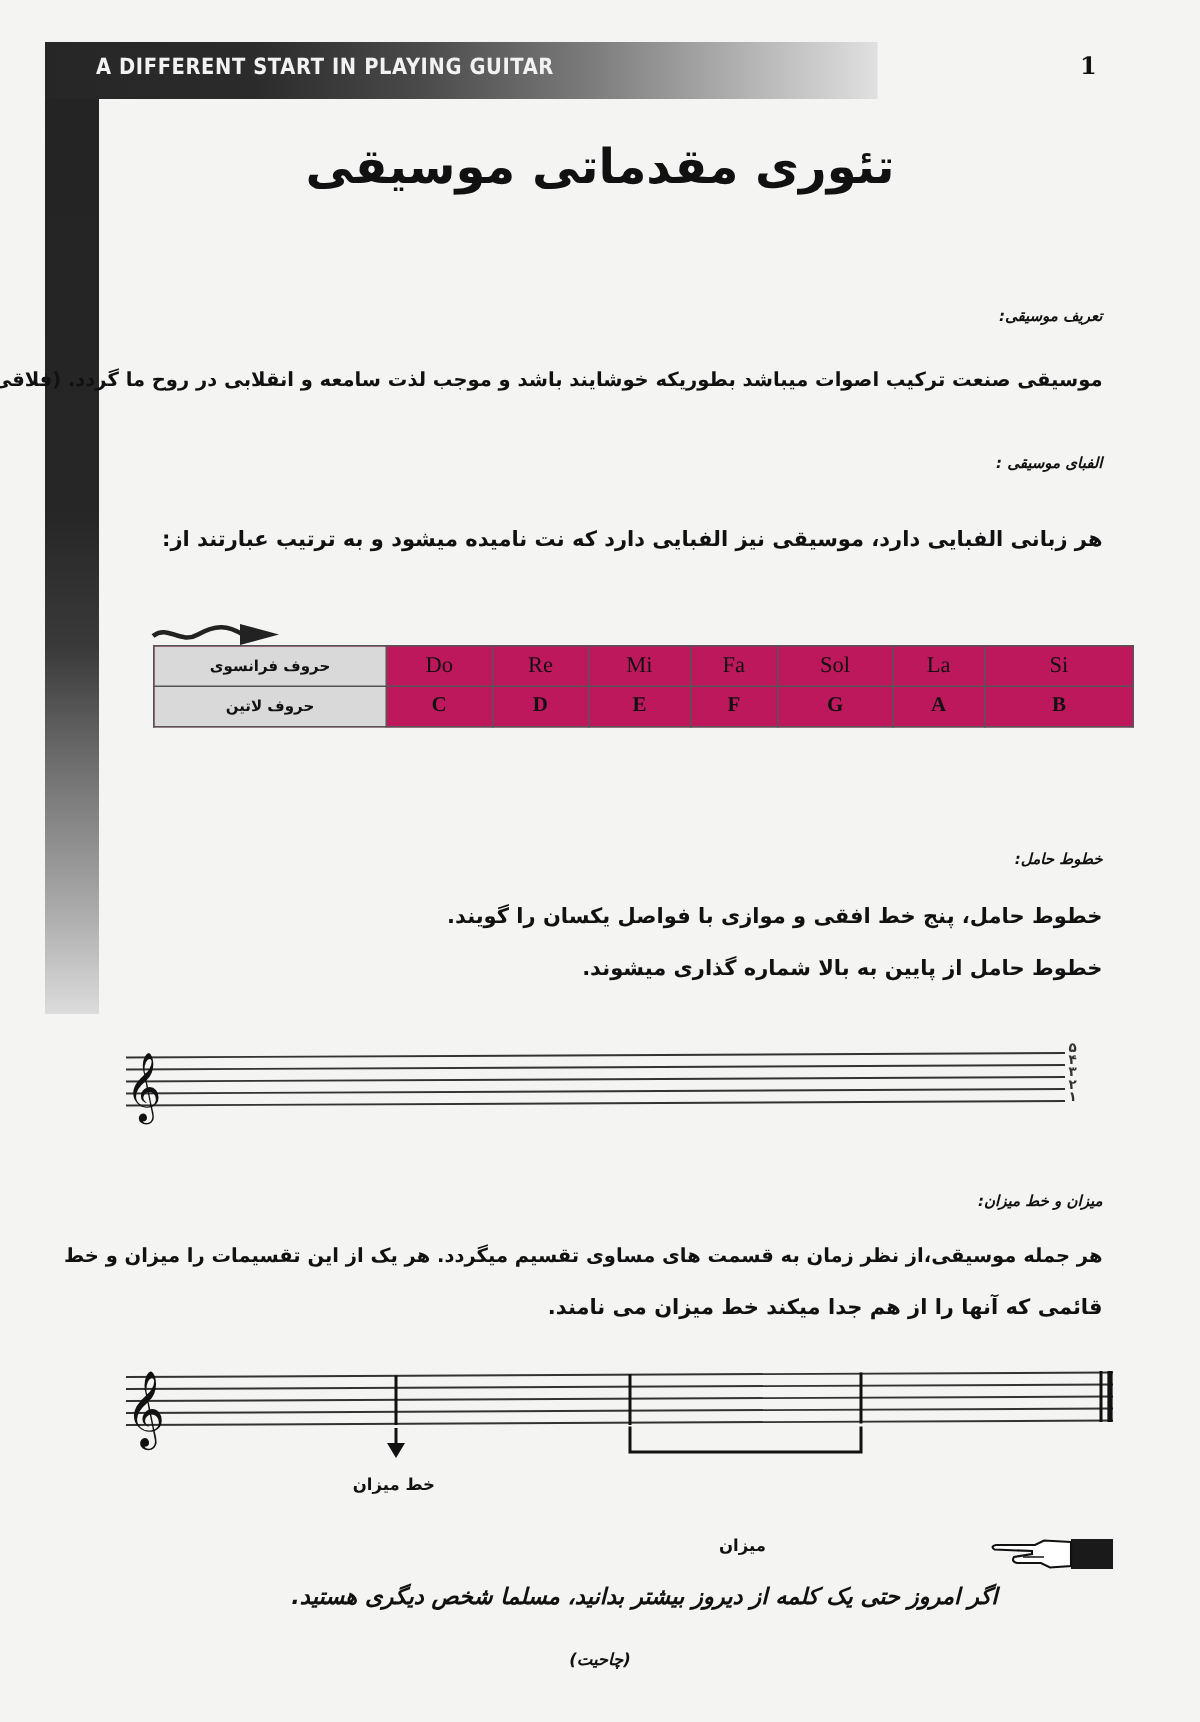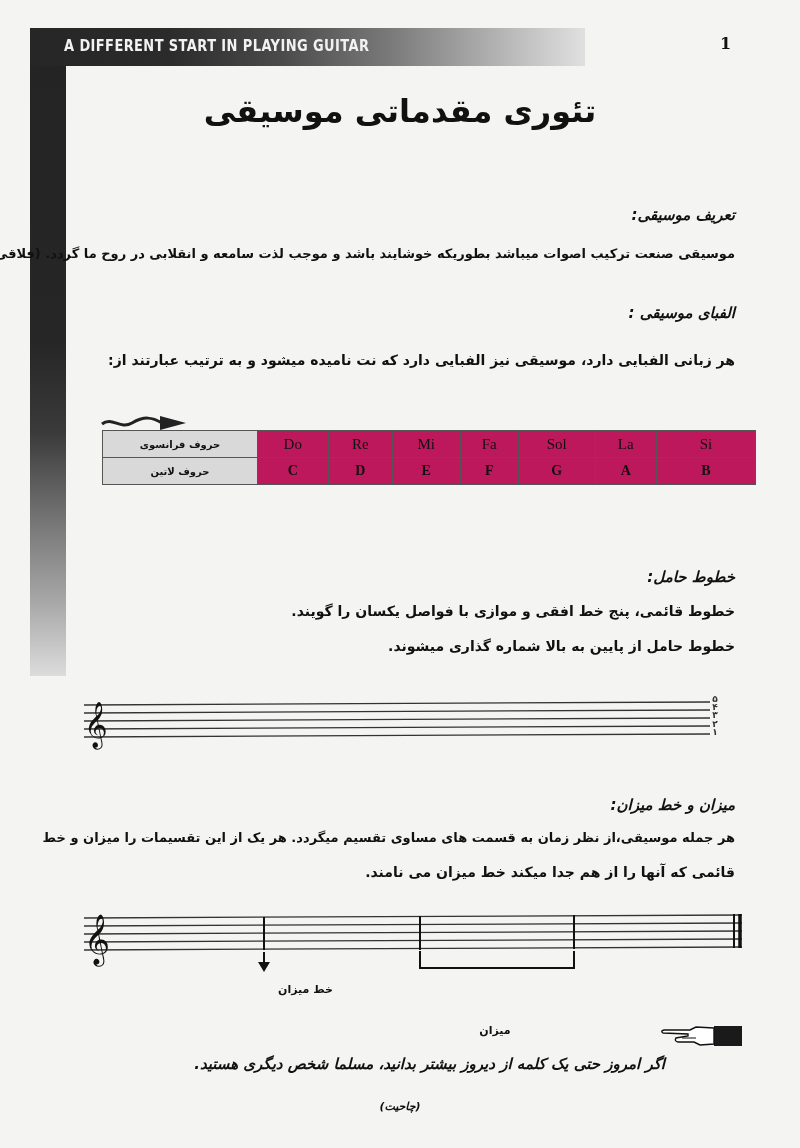--- a/index.html
+++ b/index.html
@@ -27,21 +27,21 @@
   .page-number {
     left: 720px; top: 34px; font-family: "DejaVu Serif", serif;
     font-size: 16px; font-weight: bold;
   }
   .rtl { direction: rtl; text-align: right; unicode-bidi: plaintext; }
   .main-title {
     left: 200px; width: 400px; top: 92px; text-align: center; direction: rtl;
     font-size: 32px; font-weight: bold; letter-spacing: -0.5px;
   }
   .heading {
-    right: 65px; font-size: 15px; font-weight: bold; font-style: italic;
+    right: 65px; font-size: 10px; font-weight: bold; font-style: italic;
   }
   .para {
     right: 65px; font-size: 14px; font-weight: bold; white-space: nowrap;
   }
   .para-narrow { font-size: 13px; letter-spacing: -0.3px; }
 
   
   table.notes {
     position: absolute; left: 102px; top: 430px; width: 654px;
     border-collapse: collapse; background: #be185d;
@@ -110,21 +110,21 @@
     <td>E</td>
     <td>F</td>
     <td>G</td>
     <td>A</td>
     <td>B</td>
   </tr>
 </tbody>
   </table>
 
 <div class="abs heading rtl" style="top:568px;">خطوط حامل:</div>
-<div class="abs para rtl" style="top:603px;">خطوط قائمی، پنج خط افقی و موازی با فواصل یکسان را گویند.</div>
+<div class="abs para rtl" style="top:603px;">خطوط حامل، پنج خط افقی و موازی با فواصل یکسان را گویند.</div>
 <div class="abs para rtl" style="top:638px;">خطوط حامل از پایین به بالا شماره گذاری میشوند.</div>
 
 <svg class="abs" style="left:78px; top:692px;" width="660" height="60" viewBox="0 0 660 60">
   <g stroke="#333" stroke-width="1.3">
     <line x1="6" y1="13" x2="632" y2="10"></line>
     <line x1="6" y1="21" x2="632" y2="18"></line>
     <line x1="6" y1="29" x2="632" y2="26"></line>
     <line x1="6" y1="37" x2="632" y2="34"></line>
     <line x1="6" y1="45" x2="632" y2="42"></line>
   </g>
@@ -157,21 +157,21 @@
     <line x1="656" y1="16" x2="656" y2="50"></line>
   </g>
   <line x1="662" y1="16" x2="662" y2="50" stroke="#111" stroke-width="3.5"></line>
 
   <line x1="186" y1="54" x2="186" y2="68" stroke="#111" stroke-width="2"></line>
   <path d="M180 64 L192 64 L186 74 Z" fill="#111"></path>
 
   <path d="M342 53 L342 70 L496 70 L496 53" stroke="#111" stroke-width="2" fill="none"></path>
   <text x="6" y="56" font-size="44" font-family="DejaVu Sans, sans-serif" fill="#111">𝄞</text>
 </svg>
-<div class="abs caption" style="left:230px; top:983px; width:60px; text-align:left; direction:rtl;margin-left:48px;">خط میزان</div>
+<div class="abs caption" style="left:230px; top:983px; width:60px; text-align:right; direction:rtl;">خط میزان</div>
 <div class="abs caption" style="left:470px; top:977px; width:50px; text-align:center; direction:rtl;margin-top:47px;">میزان</div>
 
 <svg class="abs" style="left:660px; top:1022px;" width="82" height="26" viewBox="0 0 82 26">
   <rect x="54" y="4" width="28" height="20" fill="#1a1a1a"></rect>
   <path d="M54 6 L36 5 L30 8 L4 8 Q0 9 3 11 L28 12 L28 14 L16 16 Q14 19 18 20 L34 20 L40 23 L54 22 Z" fill="#fff" stroke="#111" stroke-width="1.4"></path>
   <line x1="22" y1="16" x2="36" y2="16" stroke="#111" stroke-width="1"></line>
 </svg>
 
 <div class="abs quote rtl">اگر امروز حتی یک کلمه از دیروز بیشتر بدانید، مسلما شخص دیگری هستید.</div>
 <div class="abs quote-author">(چاحیت)</div>

